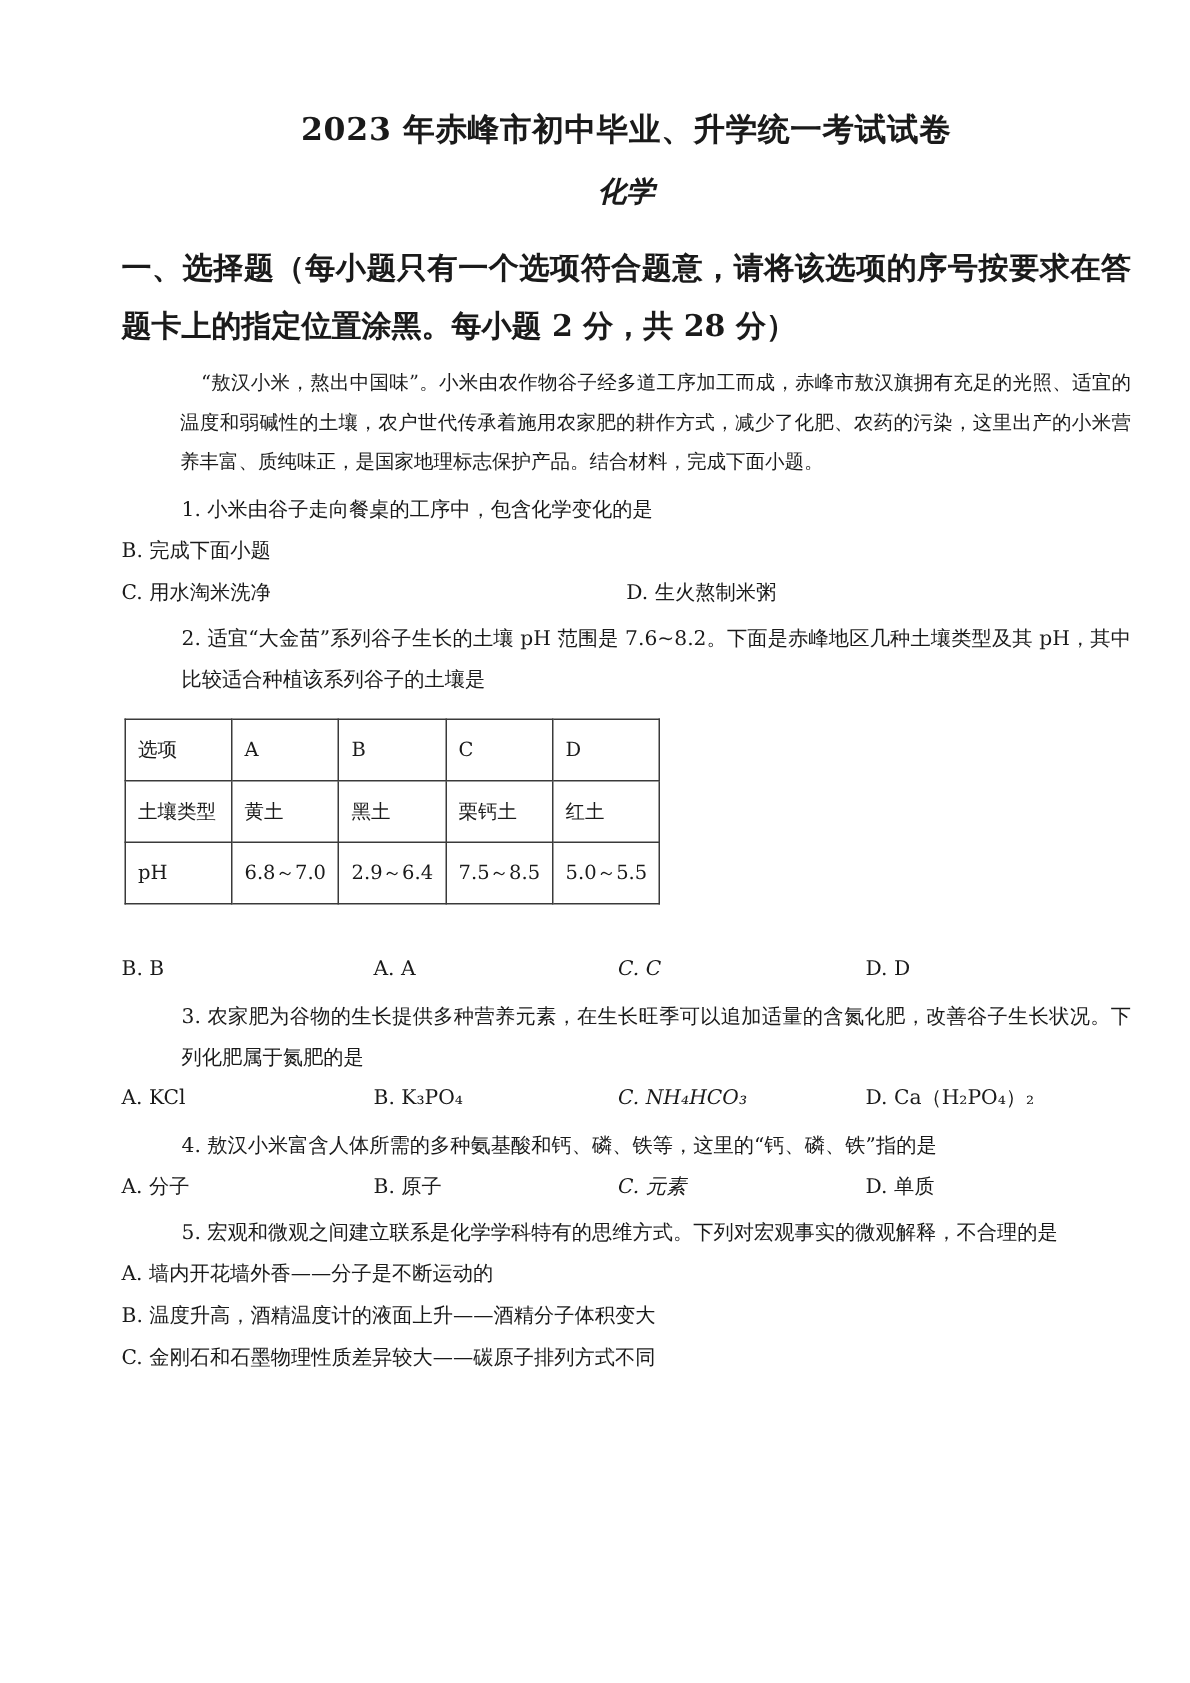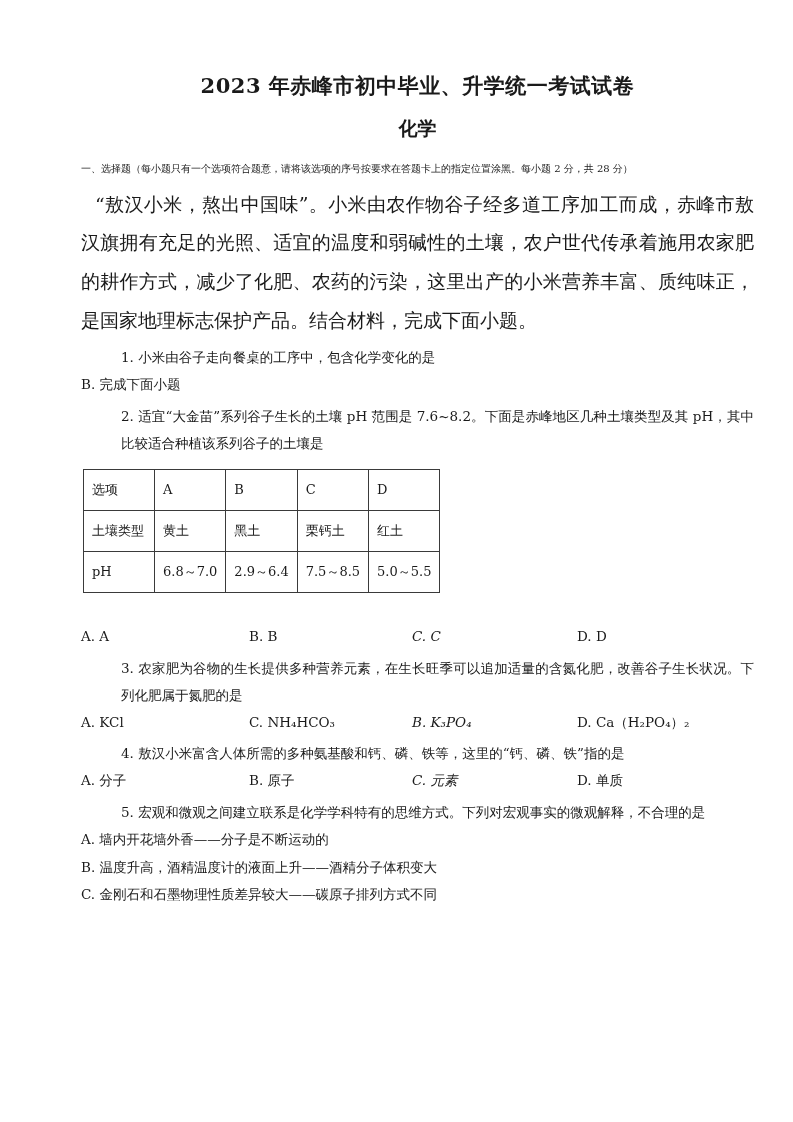--- a/index.html
+++ b/index.html
@@ -31,44 +31,46 @@
     letter-spacing: 0.5px;
     margin: 10px 0 0 0;
     line-height: 1.5;
   }
   .doc-subtitle {
     text-align: center;
     font-size: 19px;
     font-weight: bold;
     margin: 12px 0 17px 0;
     line-height: 1.5;
+    font-style: italic;
   }
 
   .masses {
     font-size: 14.5px;
     font-weight: bold;
     margin-top: 18px;
     line-height: 1.95;
     white-space: pre;
   }
 
   .section-head {
-    font-size: 10px;
-    font-weight: normal;
+    font-size: 20px;
+    font-weight: bold;
     line-height: 1.95;
     margin-top: 12px;
     text-align: justify;
   }
 
   .intro {
-    font-size: 19px;
+    font-size: 13px;
     line-height: 2.05;
     text-align: justify;
     margin-top: 6px;
     text-indent: 14px;
+    margin-left: 39px;
   }
 
   .q-stem {
     font-size: 13.5px;
     line-height: 2.0;
     text-align: justify;
     margin-top: 4px;
     margin-left: 40px;
   }
 
@@ -119,20 +121,24 @@
 
 
   <div class="section-head">一、选择题（每小题只有一个选项符合题意，请将该选项的序号按要求在答题卡上的指定位置涂黑。每小题 2 分，共 28 分）</div>
 
   <div class="intro">“敖汉小米，熬出中国味”。小米由农作物谷子经多道工序加工而成，赤峰市敖汉旗拥有充足的光照、适宜的温度和弱碱性的土壤，农户世代传承着施用农家肥的耕作方式，减少了化肥、农药的污染，这里出产的小米营养丰富、质纯味正，是国家地理标志保护产品。结合材料，完成下面小题。</div>
 
   <div class="q-stem">1. 小米由谷子走向餐桌的工序中，包含化学变化的是</div>
   <div class="opt-row two-col">
     <div class="opt">B. 完成下面小题</div>
   </div>
+  <div class="opt-row two-col">
+    <div class="opt">C. 用水淘米洗净</div>
+    <div class="opt">D. 生火熬制米粥</div>
+  </div>
 
   <div class="q-stem">2. 适宜“大金苗”系列谷子生长的土壤 pH 范围是 7.6~8.2。下面是赤峰地区几种土壤类型及其 pH，其中比较适合种植该系列谷子的土壤是</div>
 
   <table class="soil">
     <tbody>
       <tr>
         <td class="c0">选项</td>
         <td class="cx">A</td>
         <td class="cx">B</td>
         <td class="cx">C</td>
@@ -149,31 +155,31 @@
         <td class="c0">pH</td>
         <td class="cx">6.8～7.0</td>
         <td class="cx">2.9～6.4</td>
         <td class="cx">7.5～8.5</td>
         <td class="cx">5.0～5.5</td>
       </tr>
     </tbody>
   </table>
 
   <div class="opt-row four-col after-table">
+    <div class="opt">B. B</div>
     <div class="opt">A. A</div>
-    <div class="opt">B. B</div>
     <div class="opt">C. C</div>
     <div class="opt">D. D</div>
   </div>
 
   <div class="q-stem">3. 农家肥为谷物的生长提供多种营养元素，在生长旺季可以追加适量的含氮化肥，改善谷子生长状况。下列化肥属于氮肥的是</div>
   <div class="opt-row four-col">
     <div class="opt">A. KCl</div>
+    <div class="opt">B. K₃PO₄</div>
     <div class="opt">C. NH₄HCO₃</div>
-    <div class="opt">B. K₃PO₄</div>
     <div class="opt">D. Ca（H₂PO₄）₂</div>
   </div>
 
   <div class="q-stem">4. 敖汉小米富含人体所需的多种氨基酸和钙、磷、铁等，这里的“钙、磷、铁”指的是</div>
   <div class="opt-row four-col">
     <div class="opt">A. 分子</div>
     <div class="opt">B. 原子</div>
     <div class="opt">C. 元素</div>
     <div class="opt">D. 单质</div>
   </div>

